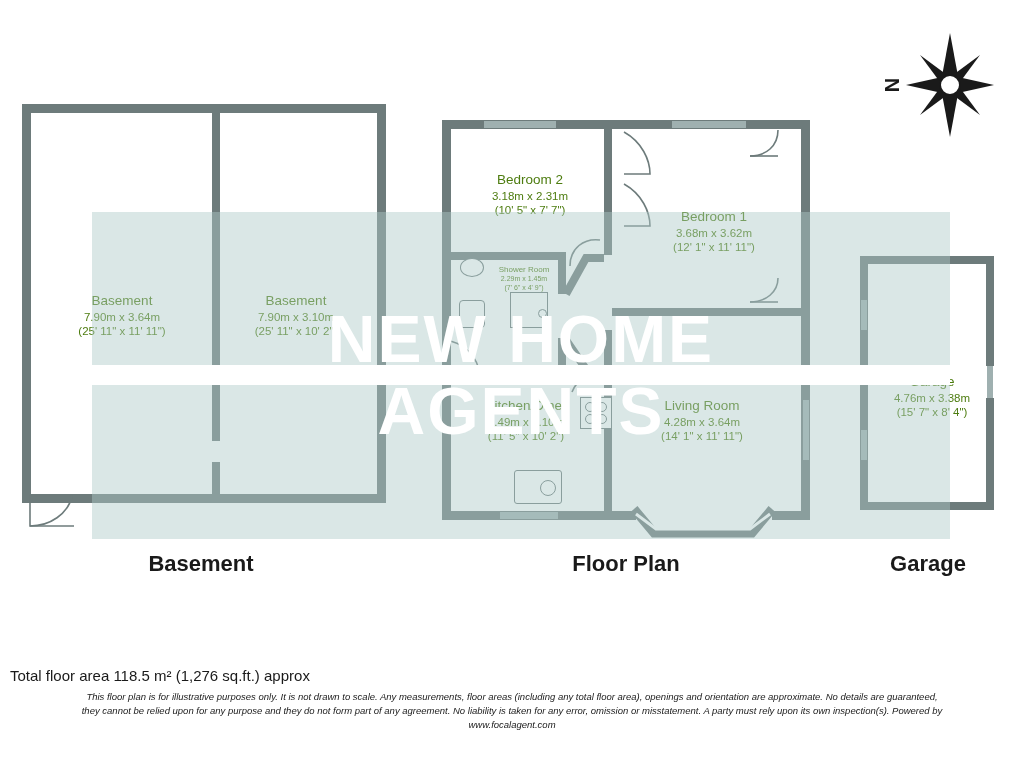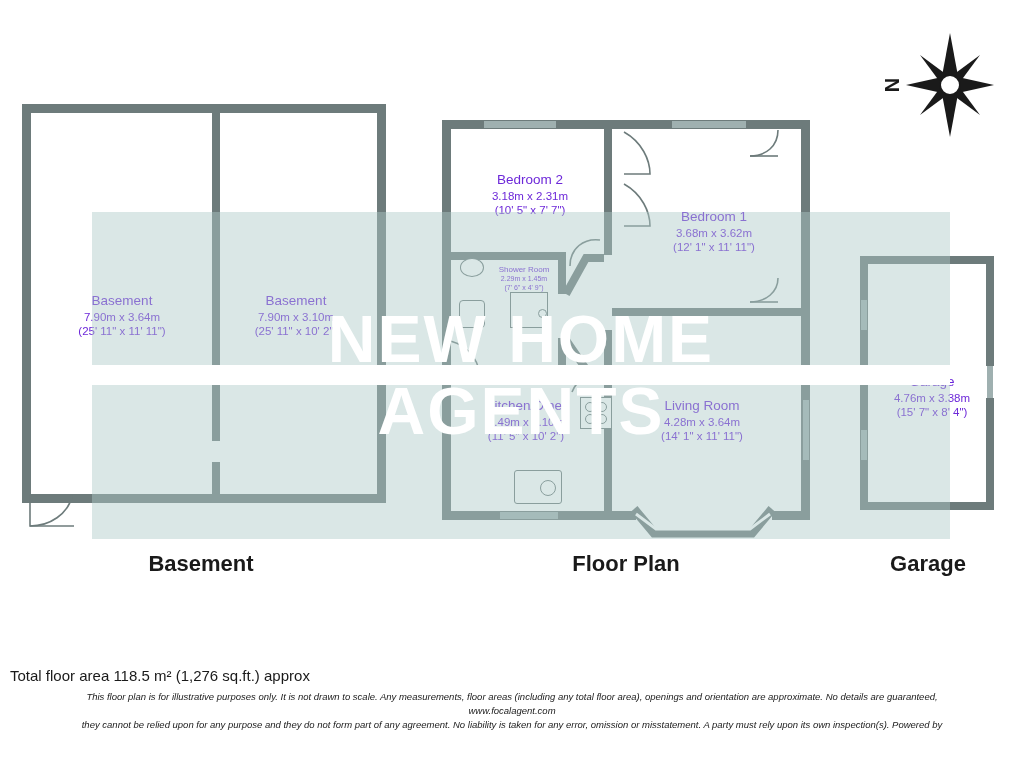--- a/index.html
+++ b/index.html
@@ -28,21 +28,21 @@
   }
   .wall-light {
     position: absolute;
     background: #9fb0b0;
   }
   
   .room-label {
     position: absolute;
     text-align: center;
     line-height: 1.25;
-    color: #6d28d9;
+    color: #4d7c0f;
   }
   .room-label .rl-name {
     font-size: 13.5px;
     font-weight: 400;
     display: block;
   }
   .room-label .rl-dim,
   .room-label .rl-imp {
     font-size: 11.5px;
     display: block;
@@ -311,17 +311,17 @@
         <polygon points="30,30 7,13 0,0 13,7" fill="#1a1a1a"></polygon>
         <circle cx="0" cy="0" r="10" fill="#ffffff" stroke="#1a1a1a" stroke-width="2"></circle>
       </g>
       <text x="16" y="55" transform="rotate(-90 16 55)" text-anchor="middle" dominant-baseline="middle" font-family="Liberation Sans, sans-serif" font-size="20" font-weight="bold" fill="#1a1a1a">N</text>
     </svg>
   </div>
 
   <div class="total-area">Total floor area 118.5 m² (1,276 sq.ft.) approx</div>
   <div class="disclaimer">
     <span class="dline">This floor plan is for illustrative purposes only. It is not drawn to scale. Any measurements, floor areas (including any total floor area), openings and orientation are approximate. No details are guaranteed,</span>
+    <span class="dline">they cannot be relied upon for any purpose and they do not form part of any agreement. No liability is taken for any error, omission or misstatement. A party must rely upon its own inspection(s). Powered by</span>
     <span class="dline">www.focalagent.com</span>
-    <span class="dline">they cannot be relied upon for any purpose and they do not form part of any agreement. No liability is taken for any error, omission or misstatement. A party must rely upon its own inspection(s). Powered by</span>
   </div>
 
 </div>
 
 </body></html>

